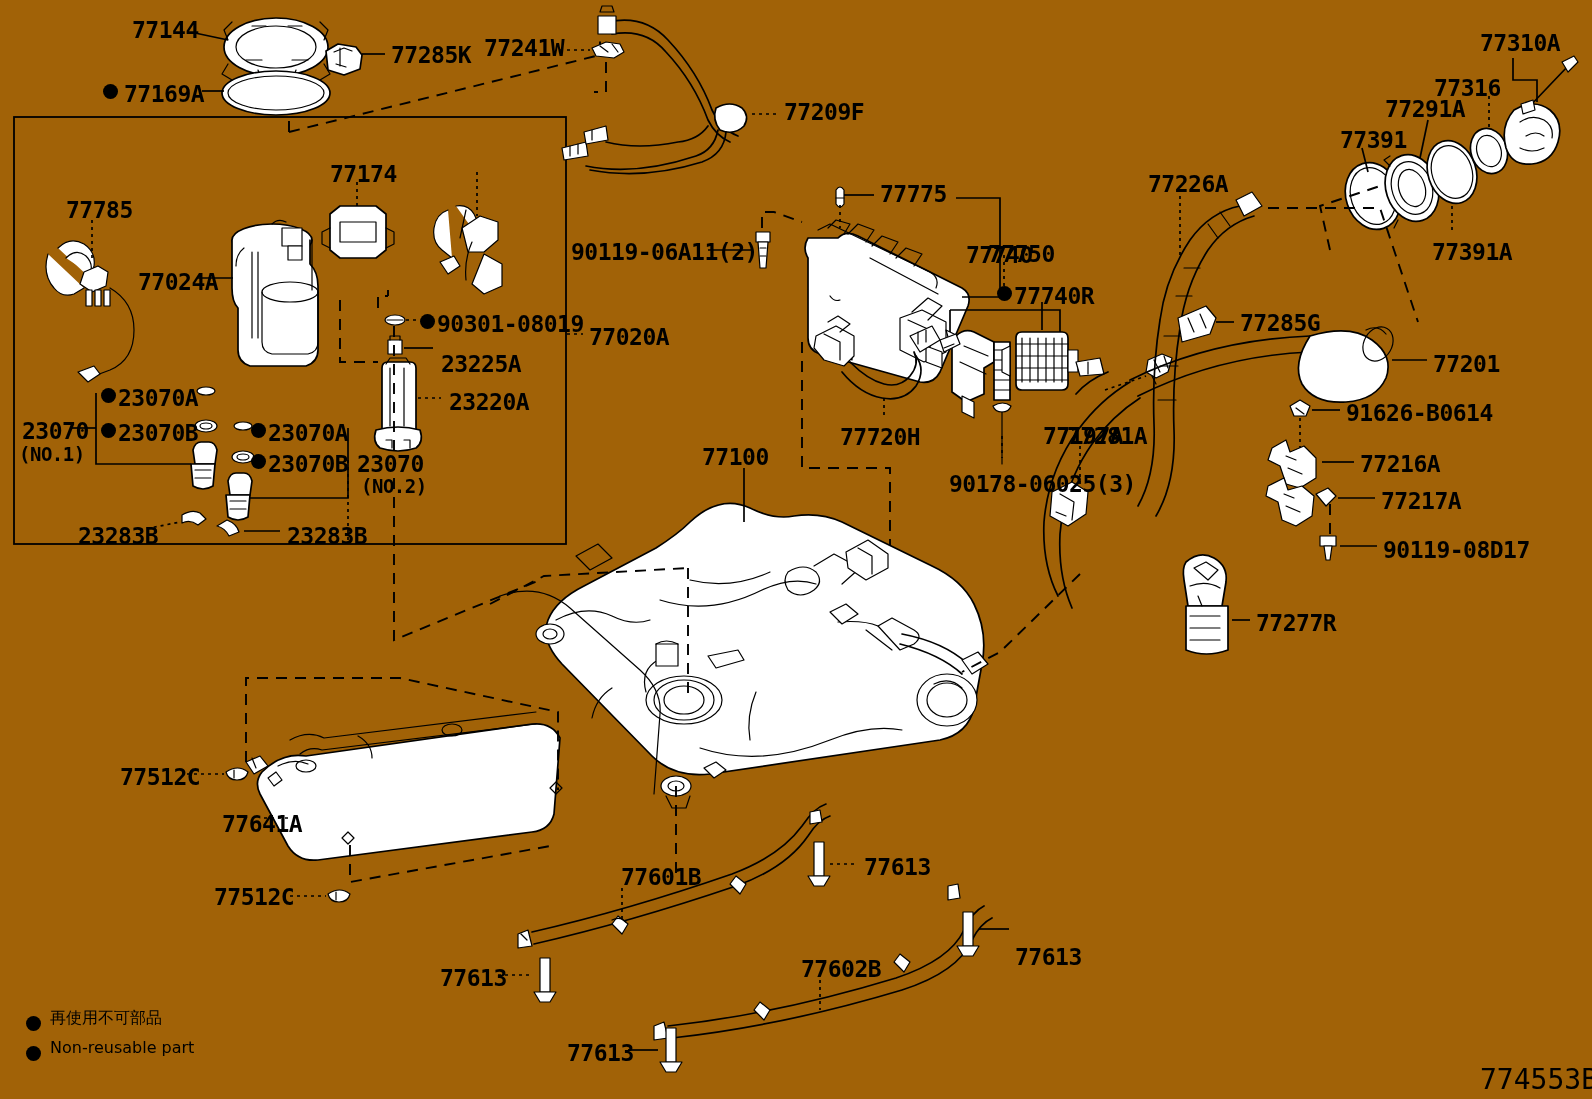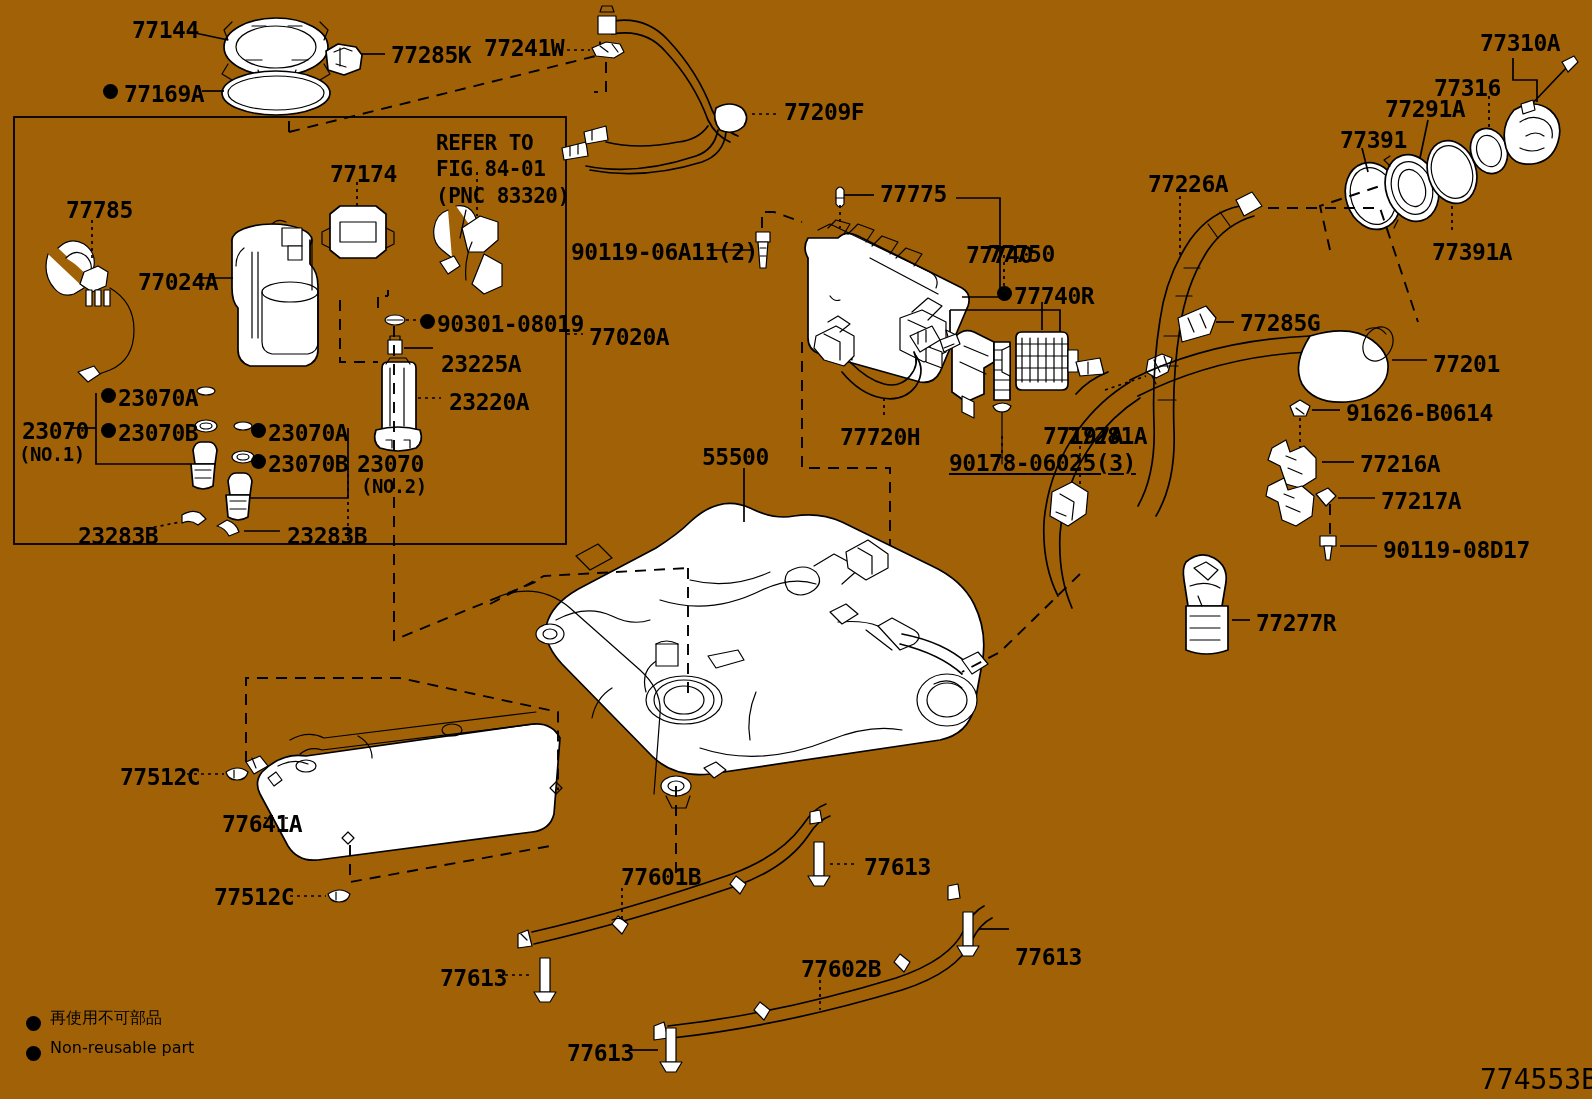--- a/index.html
+++ b/index.html
@@ -581,42 +581,39 @@
       <span class="dot" style="left: 101px; top: 423px;"></span>
       <div class="lbl" style="left: 118px; top: 421px;">23070B</div>
       <span class="dot" style="left: 251px; top: 423px;"></span>
       <div class="lbl" style="left: 268px; top: 421px;">23070A</div>
       <span class="dot" style="left: 251px; top: 454px;"></span>
       <div class="lbl" style="left: 268px; top: 452px;">23070B</div>
       <div class="lbl" style="left: 357px; top: 452px;">23070</div>
       <div class="lbl sm" style="left: 361px; top: 476px;">(NO.2)</div>
       <div class="lbl" style="left: 1067px; top: 424px;">77281A</div>
       <div class="lbl" style="left: 1360px; top: 452px;">77216A</div>
-      <div class="lbl" style="left: 949px; top: 451px; text-decoration: underline;">90178-06025(3)</div>
-      <div class="lbl" style="left: 702px; top: 445px;">55500</div>
+      <div class="lbl" style="left: 949px; top: 472px;">90178-06025(3)</div>
+      <div class="lbl" style="left: 702px; top: 445px;">77100</div>
       <div class="lbl" style="left: 840px; top: 425px;">77720H</div>
       <div class="lbl" style="left: 1381px; top: 489px;">77217A</div>
       <div class="lbl" style="left: 1383px; top: 538px;">90119-08D17</div>
       <div class="lbl" style="left: 78px; top: 524px;">23283B</div>
       <div class="lbl" style="left: 287px; top: 524px;">23283B</div>
       <div class="lbl" style="left: 1256px; top: 611px;">77277R</div>
       <div class="lbl" style="left: 120px; top: 765px;">77512C</div>
       <div class="lbl" style="left: 192px; top: 812px; margin-left: 30px;">77641A</div>
       <div class="lbl" style="left: 214px; top: 885px;">77512C</div>
       <div class="lbl" style="left: 597px; top: 865px; margin-left: 24px;">77601B</div>
       <div class="lbl" style="left: 864px; top: 855px;">77613</div>
       <div class="lbl" style="left: 1015px; top: 945px;">77613</div>
       <div class="lbl" style="left: 440px; top: 966px;">77613</div>
       <div class="lbl" style="left: 801px; top: 957px;">77602B</div>
       <div class="lbl" style="left: 567px; top: 1041px;">77613</div>
     </div>
 
-  <div class="lbl refer" style="left:436px; top:130px;">REFER TO
-FIG 84-01
-(PNC 83320)</div>
 
   <div>
     <span class="dot" style="left:26px; top:1016px;"></span>
     <span class="legend" style="left:50px; top:1008px;">再使用不可部品</span>
     <span class="dot" style="left:26px; top:1046px;"></span>
     <span class="legend" style="left:50px; top:1038px;">Non-reusable part</span>
   </div>
 
   <div class="figid" style="left:1480px; top:1063px;">774553B</div>
 

